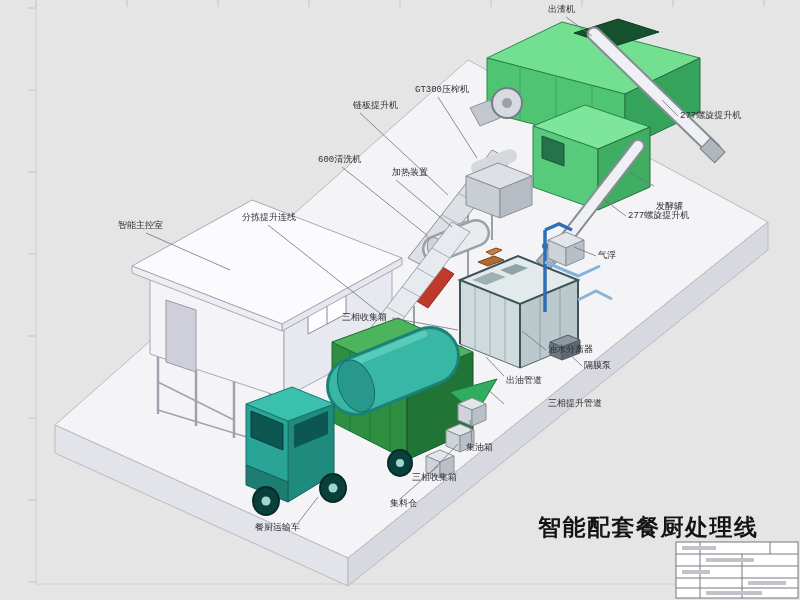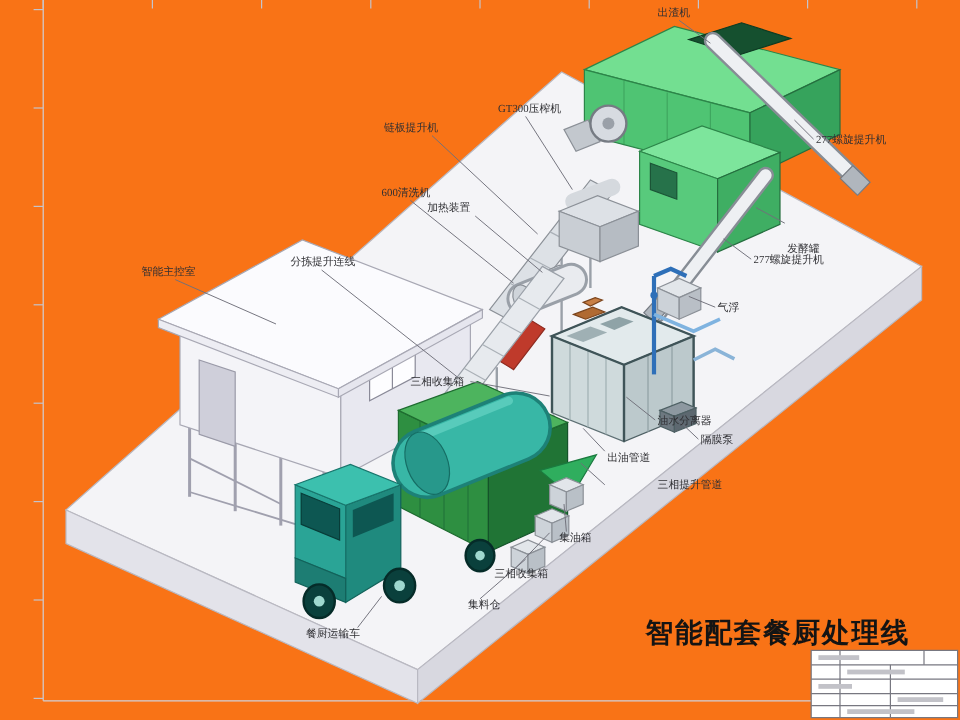--- a/index.html
+++ b/index.html
@@ -1,17 +1,17 @@
 <!DOCTYPE html>
 <html><head>
 <meta charset="utf-8">
 <style>
   html,body{margin:0;padding:0;background:#ffffff;}
-  .stage{position:relative;width:800px;height:600px;background:#f97316;overflow:hidden;
-         font-family:Liberation Serif, serif;}
+  .stage{position:relative;width:800px;height:600px;background:#e5e5e5;overflow:hidden;
+         font-family:Liberation Mono, monospace;}
   svg{position:absolute;left:0;top:0;}
   #leader-svg{pointer-events:none;}
   #label-layer{position:absolute;left:0;top:0;width:800px;height:600px;pointer-events:none;}
   .eq-label{position:absolute;font-size:9px;line-height:1.1;color:#2f2f33;white-space:nowrap;}
   .main-title{position:absolute;left:538px;top:512px;font-size:23px;font-weight:bold;
               letter-spacing:1.5px;color:#141414;}
   .leader{stroke:#70707a;stroke-width:0.8;}
 </style>
 </head>
 <body>
@@ -283,23 +283,23 @@
       <line x1="392" y1="318" x2="458" y2="330" class="leader"></line>
     </svg>
 
   <div id="label-layer">
       <div class="eq-label" style="left: 548px; top: 6px;">出渣机</div>
       <div class="eq-label" style="left: 680px; top: 112px;">277螺旋提升机</div>
       <div class="eq-label" style="left: 656px; top: 182px; margin-top: 21px;">发酵罐</div>
       <div class="eq-label" style="left: 628px; top: 212px;">277螺旋提升机</div>
       <div class="eq-label" style="left: 598px; top: 252px;">气浮</div>
       <div class="eq-label" style="left: 415px; top: 86px; text-align: right;">GT300压榨机</div>
-      <div class="eq-label" style="left: 320px; top: 102px;">链板提升机</div>
+      <div class="eq-label" style="left: 353px; top: 102px;">链板提升机</div>
       <div class="eq-label" style="left: 318px; top: 156px;">600清洗机</div>
-      <div class="eq-label" style="left: 356px; top: 169px;">加热装置</div>
+      <div class="eq-label" style="left: 392px; top: 169px;">加热装置</div>
       <div class="eq-label" style="left: 242px; top: 214px;">分拣提升连线</div>
       <div class="eq-label" style="left: 118px; top: 222px;">智能主控室</div>
       <div class="eq-label" style="left: 548px; top: 346px;">油水分离器</div>
       <div class="eq-label" style="left: 584px; top: 362px;">隔膜泵</div>
       <div class="eq-label" style="left: 506px; top: 357px; margin-top: 20px;">出油管道</div>
       <div class="eq-label" style="left: 506px; top: 400px; margin-left: 42px;">三相提升管道</div>
       <div class="eq-label" style="left: 466px; top: 444px; text-align: right;">集油箱</div>
       <div class="eq-label" style="left: 412px; top: 474px;">三相收集箱</div>
       <div class="eq-label" style="left: 390px; top: 500px;">集料仓</div>
       <div class="eq-label" style="left: 255px; top: 524px;">餐厨运输车</div>

